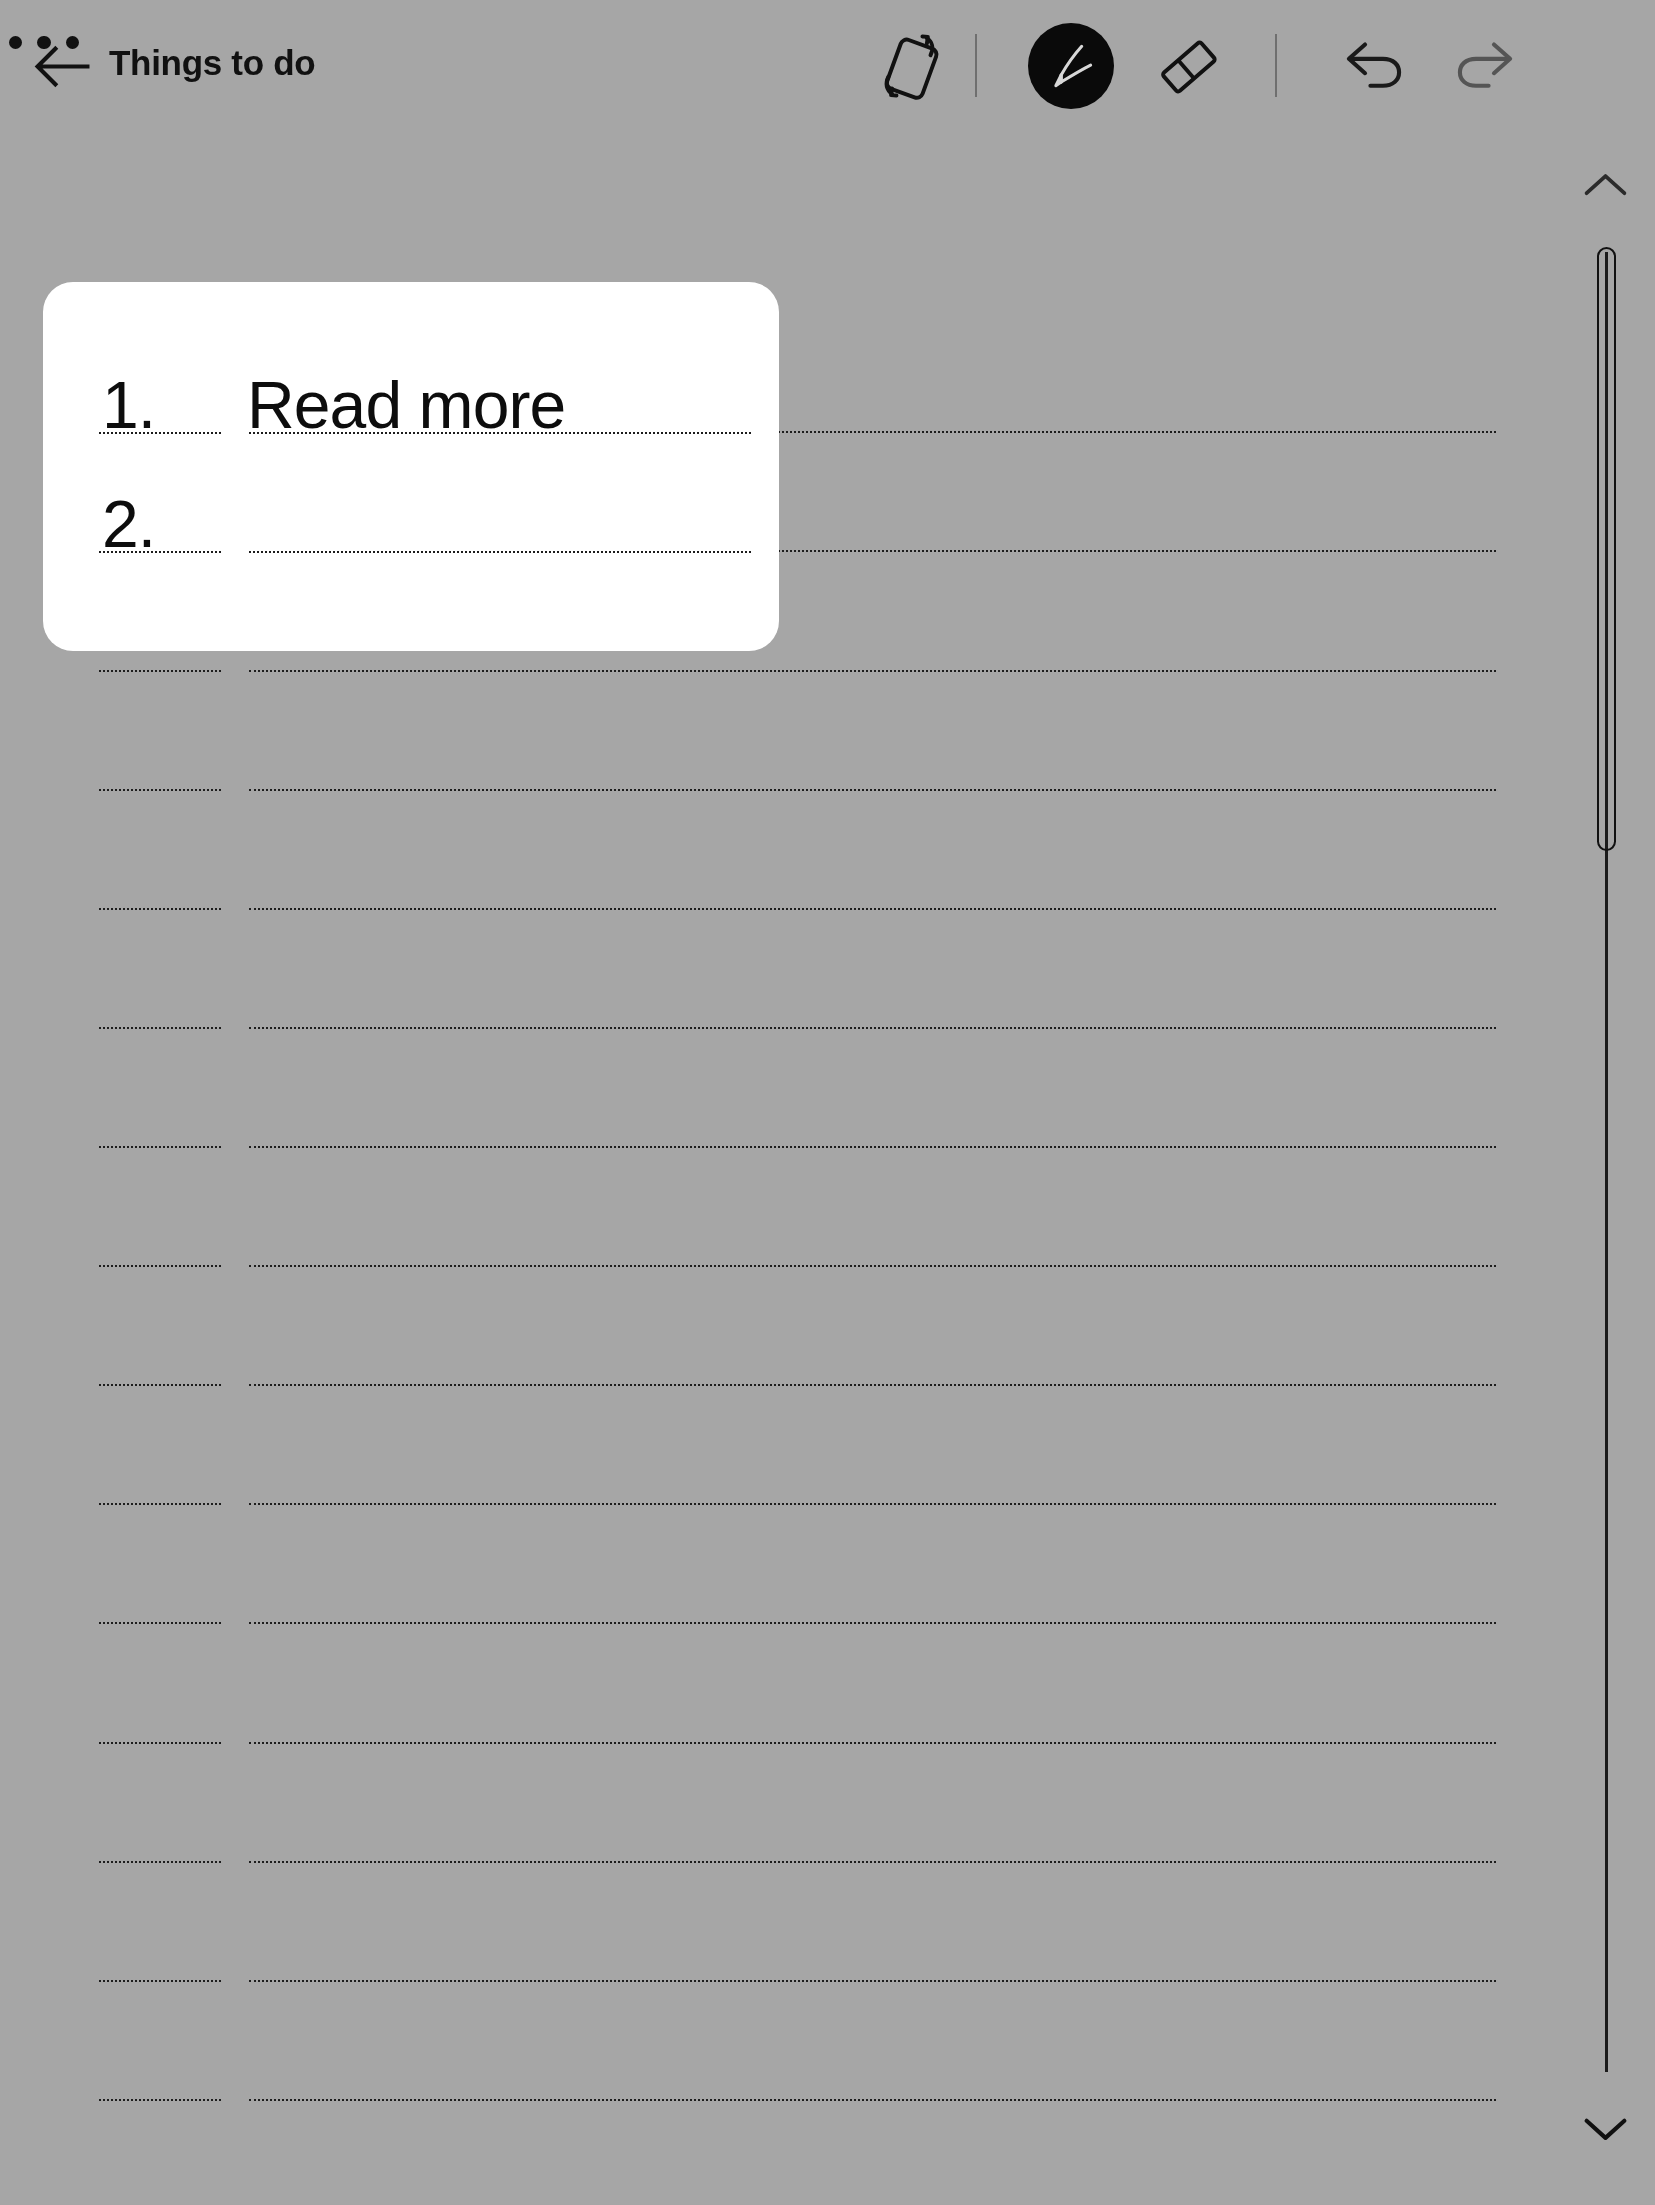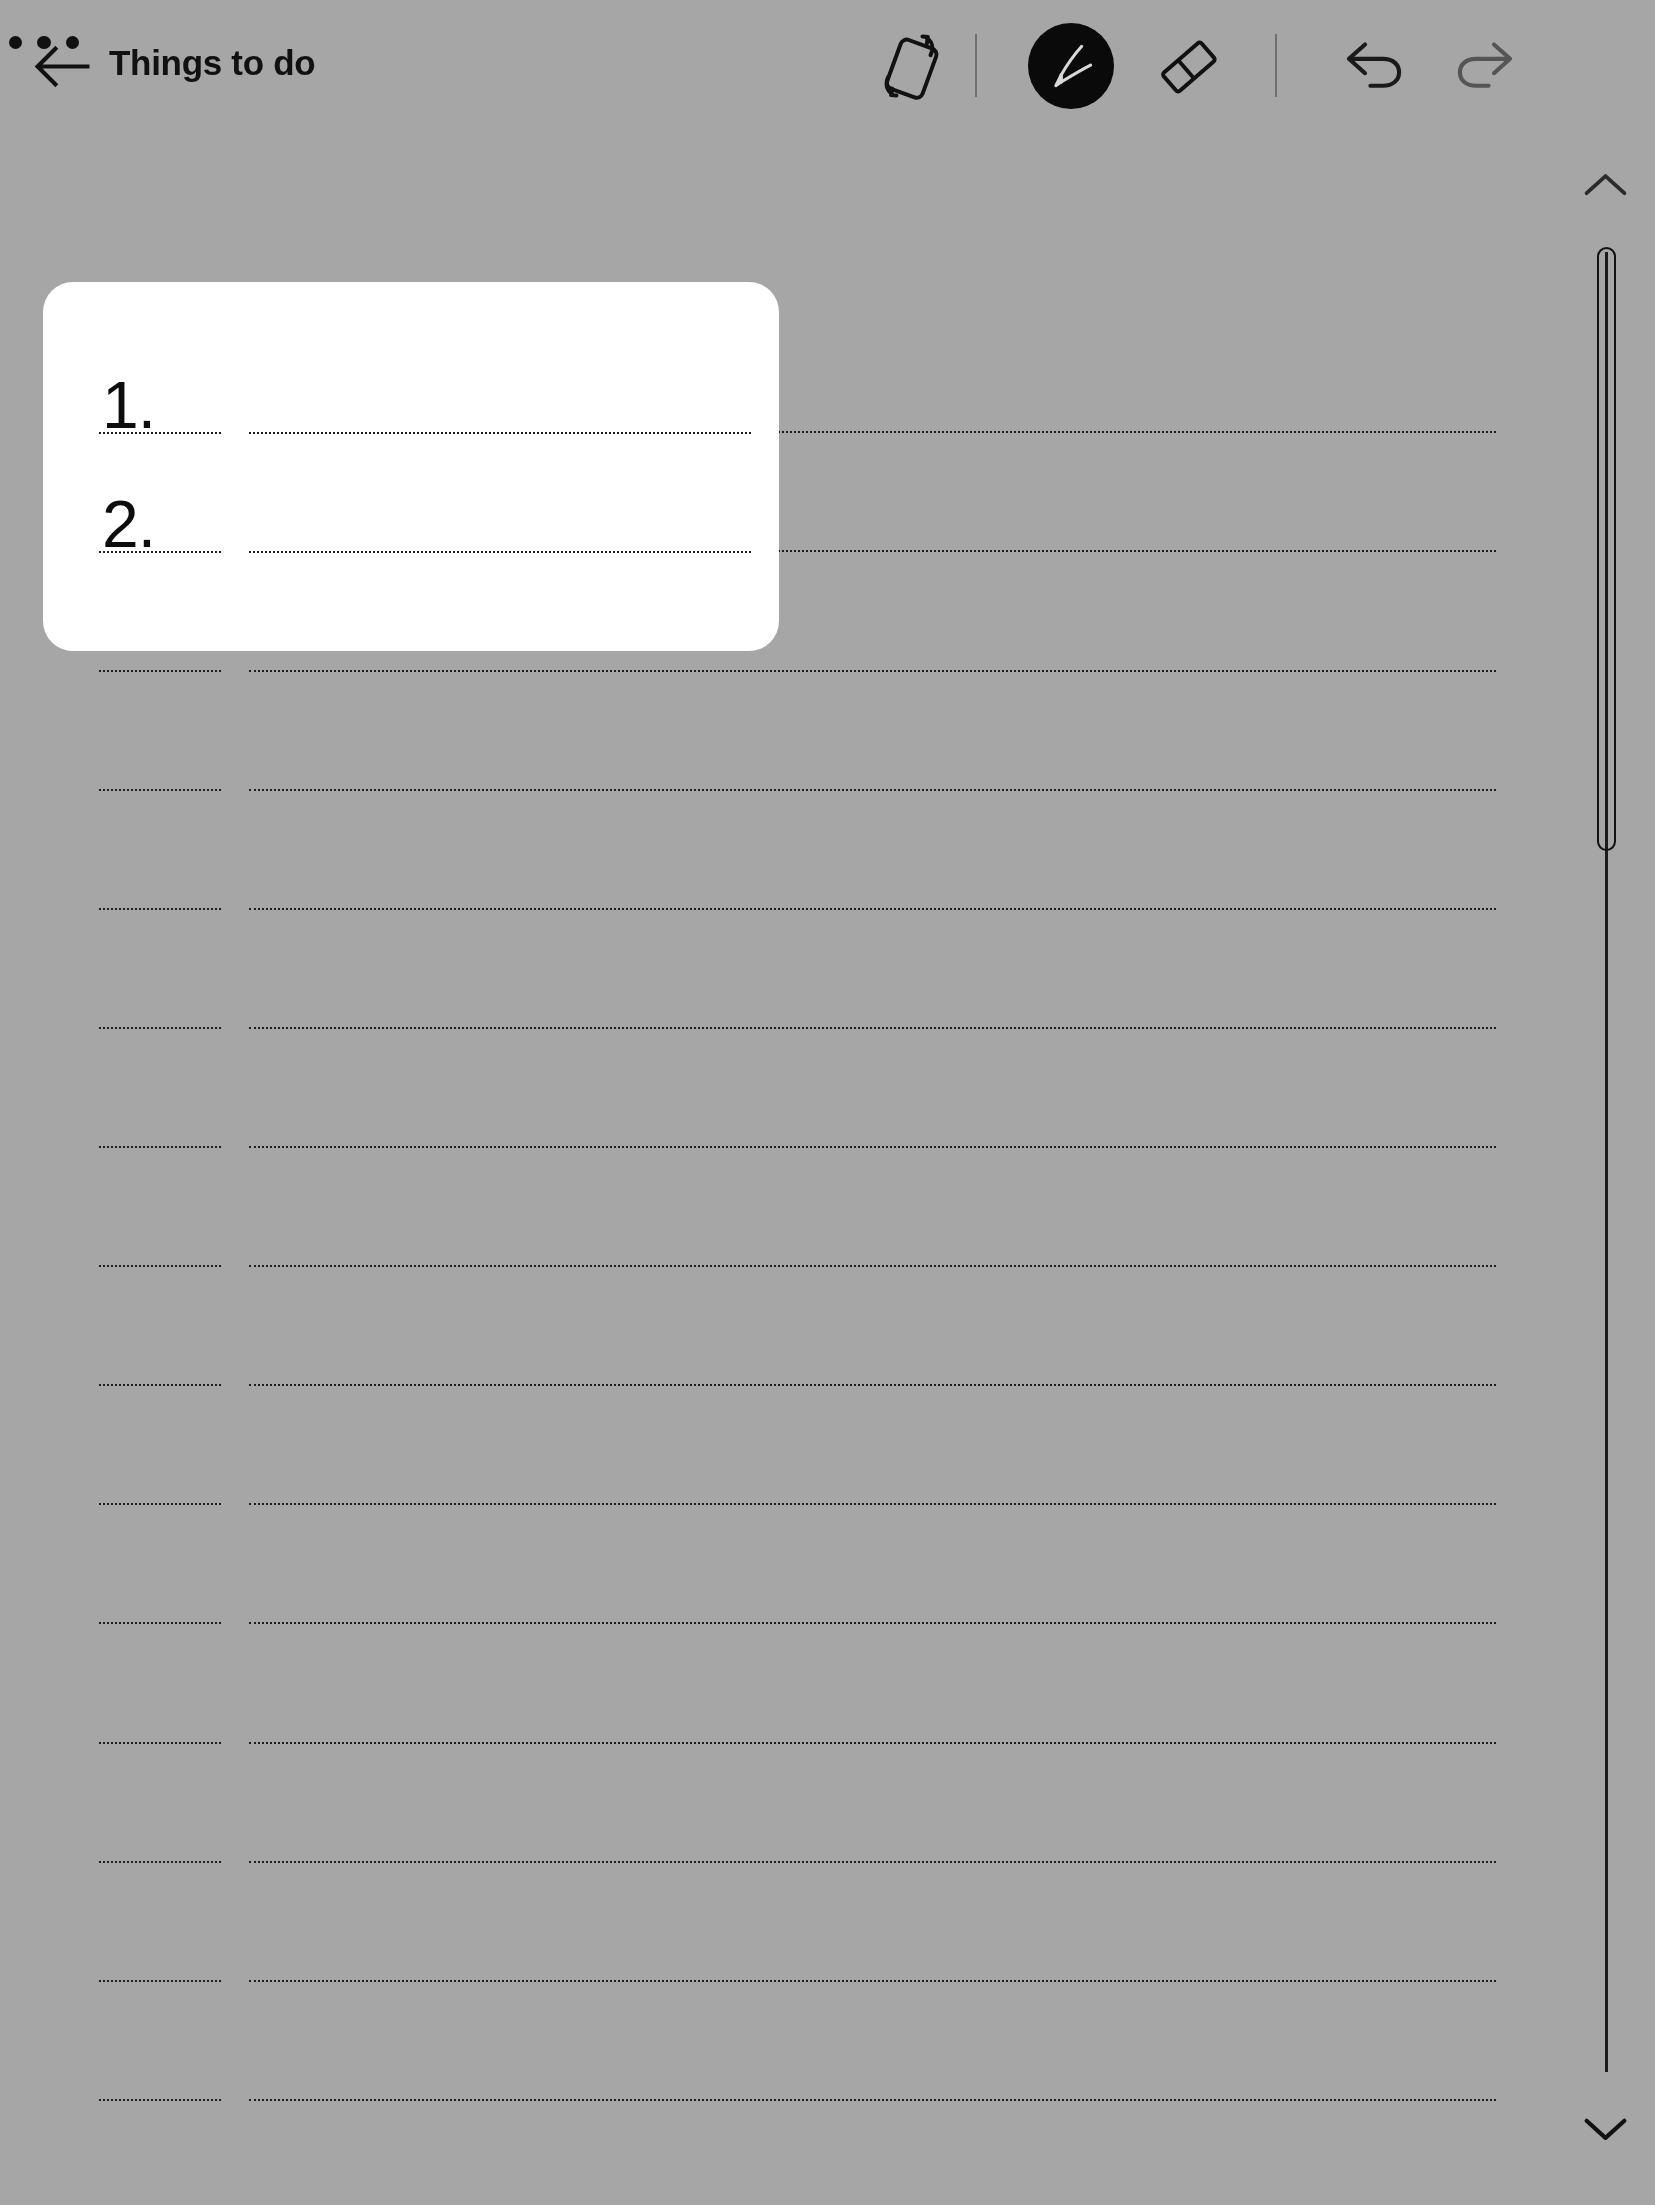--- a/index.html
+++ b/index.html
@@ -330,20 +330,21 @@
     <div class="card-line" style="top:150px">
       <span class="card-seg card-seg-short"></span>
       <span class="card-seg card-seg-long"></span>
     </div>
     <div class="card-line" style="top:269px">
       <span class="card-seg card-seg-short"></span>
       <span class="card-seg card-seg-long"></span>
     </div>
 
     <div class="ink-item ink-num" style="top:90px">1.</div>
+    <div class="ink-item ink-text" style="top:90px">Read more</div>
 
     <div class="ink-item ink-num" style="top:209px">2.</div>
   </div>
 </div>
 
 <div id="scroll-col">
   <div id="scroll-up">
     <svg width="81" height="54" viewBox="0 0 90 60" fill="none">
       <path d="M24 38 L45 19 L66 38" stroke="#2b2b2b" stroke-width="4.2" stroke-linecap="round" stroke-linejoin="round" fill="none"></path>
     </svg>

